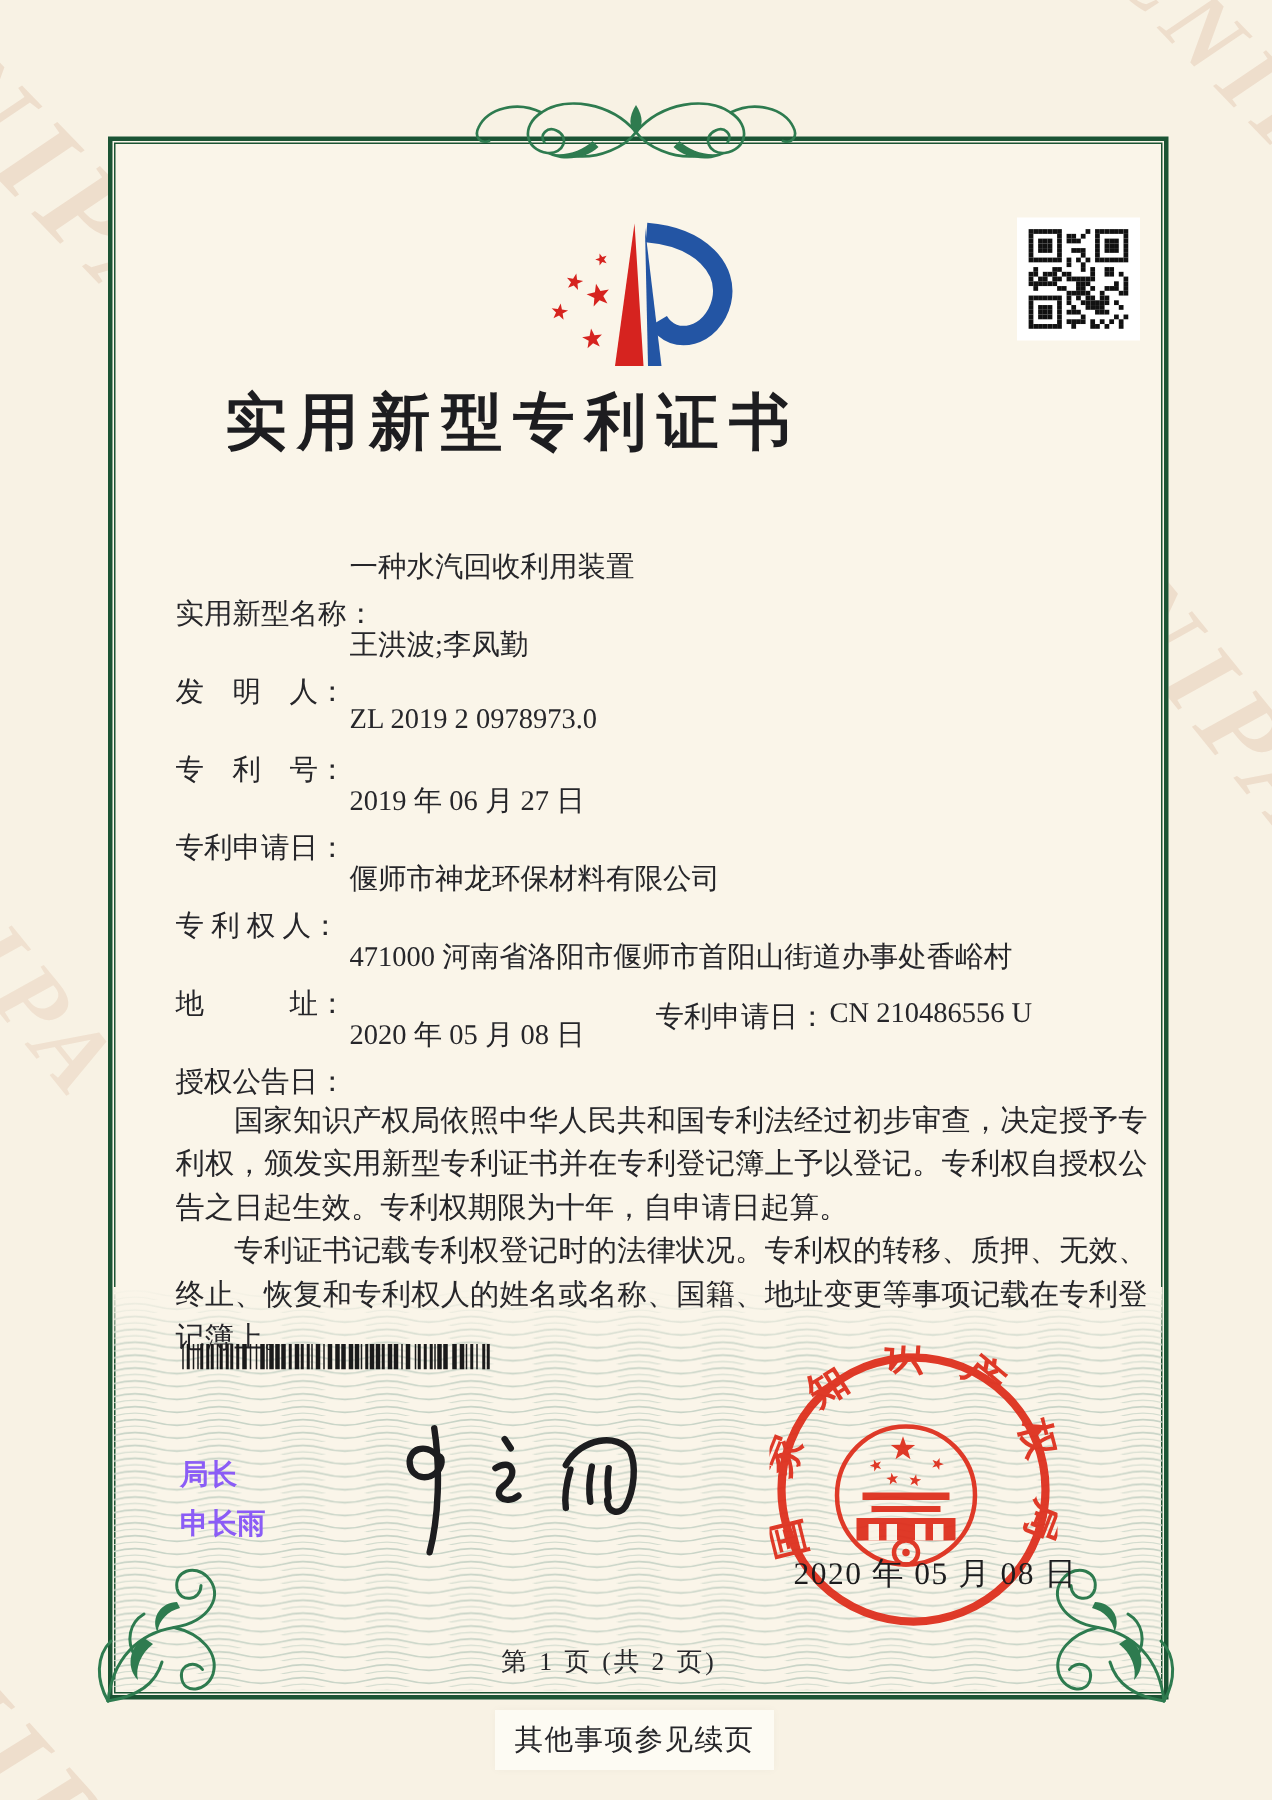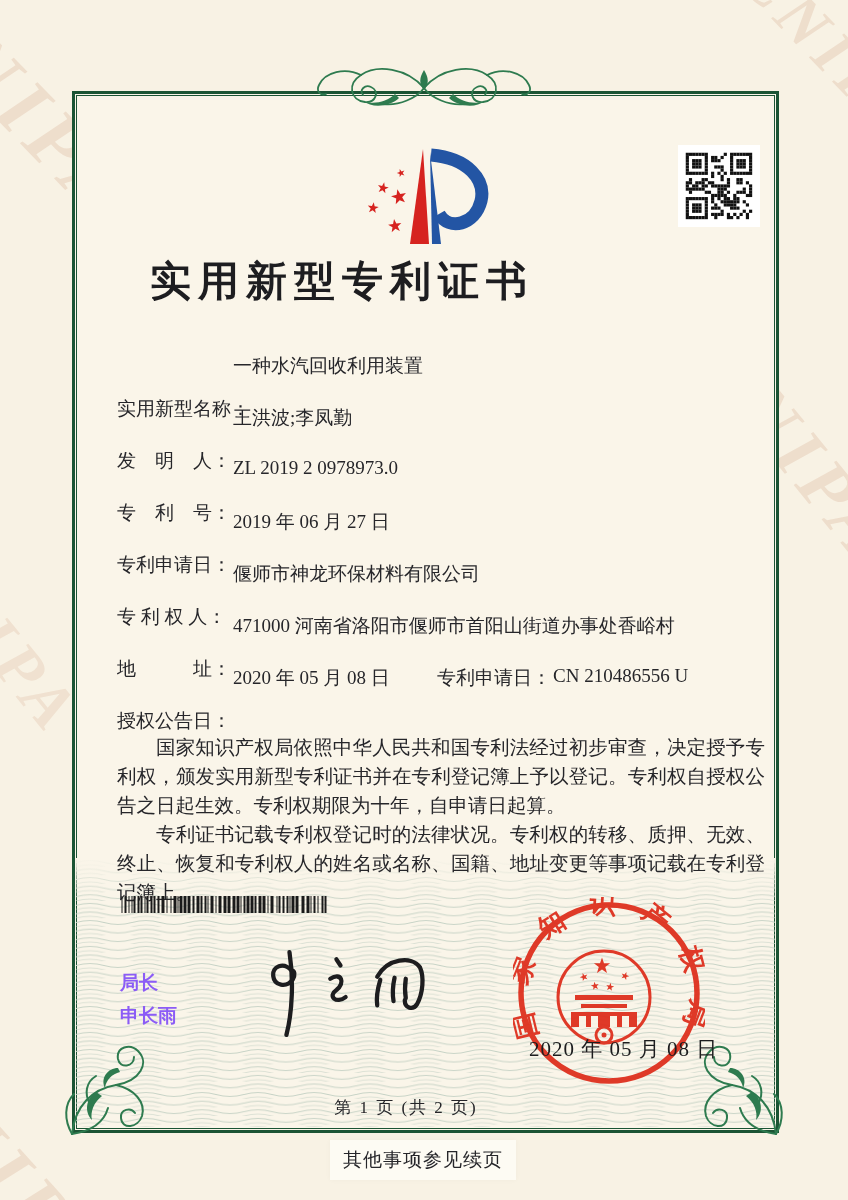--- a/index.html
+++ b/index.html
@@ -42,21 +42,21 @@
   .orn-br{left:676px;top:1044px;transform:scaleX(-1);}
   
   .cert-no{position:absolute;left:117px;top:150px;z-index:3;font-size:19px;letter-spacing:2px;}
   .logo{position:absolute;left:360px;top:146px;z-index:3;}
   .qr{position:absolute;left:678px;top:145px;width:82px;height:82px;background:#fff;z-index:3;
       display:flex;align-items:center;justify-content:center;}
   .title{position:absolute;left:0;top:254px;width:684px;text-align:center;z-index:3;
       font-size:41px;font-weight:700;letter-spacing:7px;color:#1d1d20;}
   .row{position:absolute;left:0;top:0;width:848px;z-index:3;font-size:19px;}
   .row .lab{position:absolute;left:117px;white-space:nowrap;margin-top:43px;}
-  .row .val{position:absolute;left:233px;white-space:nowrap;}
+  .row .val{position:absolute;left:233px;white-space:nowrap;margin-top:12px;}
   .row .lab2{position:absolute;left:437px;white-space:nowrap;}
   .row .val2{position:absolute;left:553px;white-space:nowrap;}
   .paras{position:absolute;left:117px;top:697px;width:648px;z-index:3;
       font-size:19.5px;line-height:29px;text-align:justify;margin-top:36px;}
   .paras p{margin:0;text-indent:2em;}
   .barcode{position:absolute;left:120px;top:896px;z-index:3;}
   .sign-label{position:absolute;z-index:3;font-family:"Liberation Sans","DejaVu Sans",sans-serif;
       font-weight:600;font-size:19px;color:#8b5cf6;}
   .pos-label{left:120px;top:970px;}
   .name-label{left:120px;top:1003px;text-align:center;}

